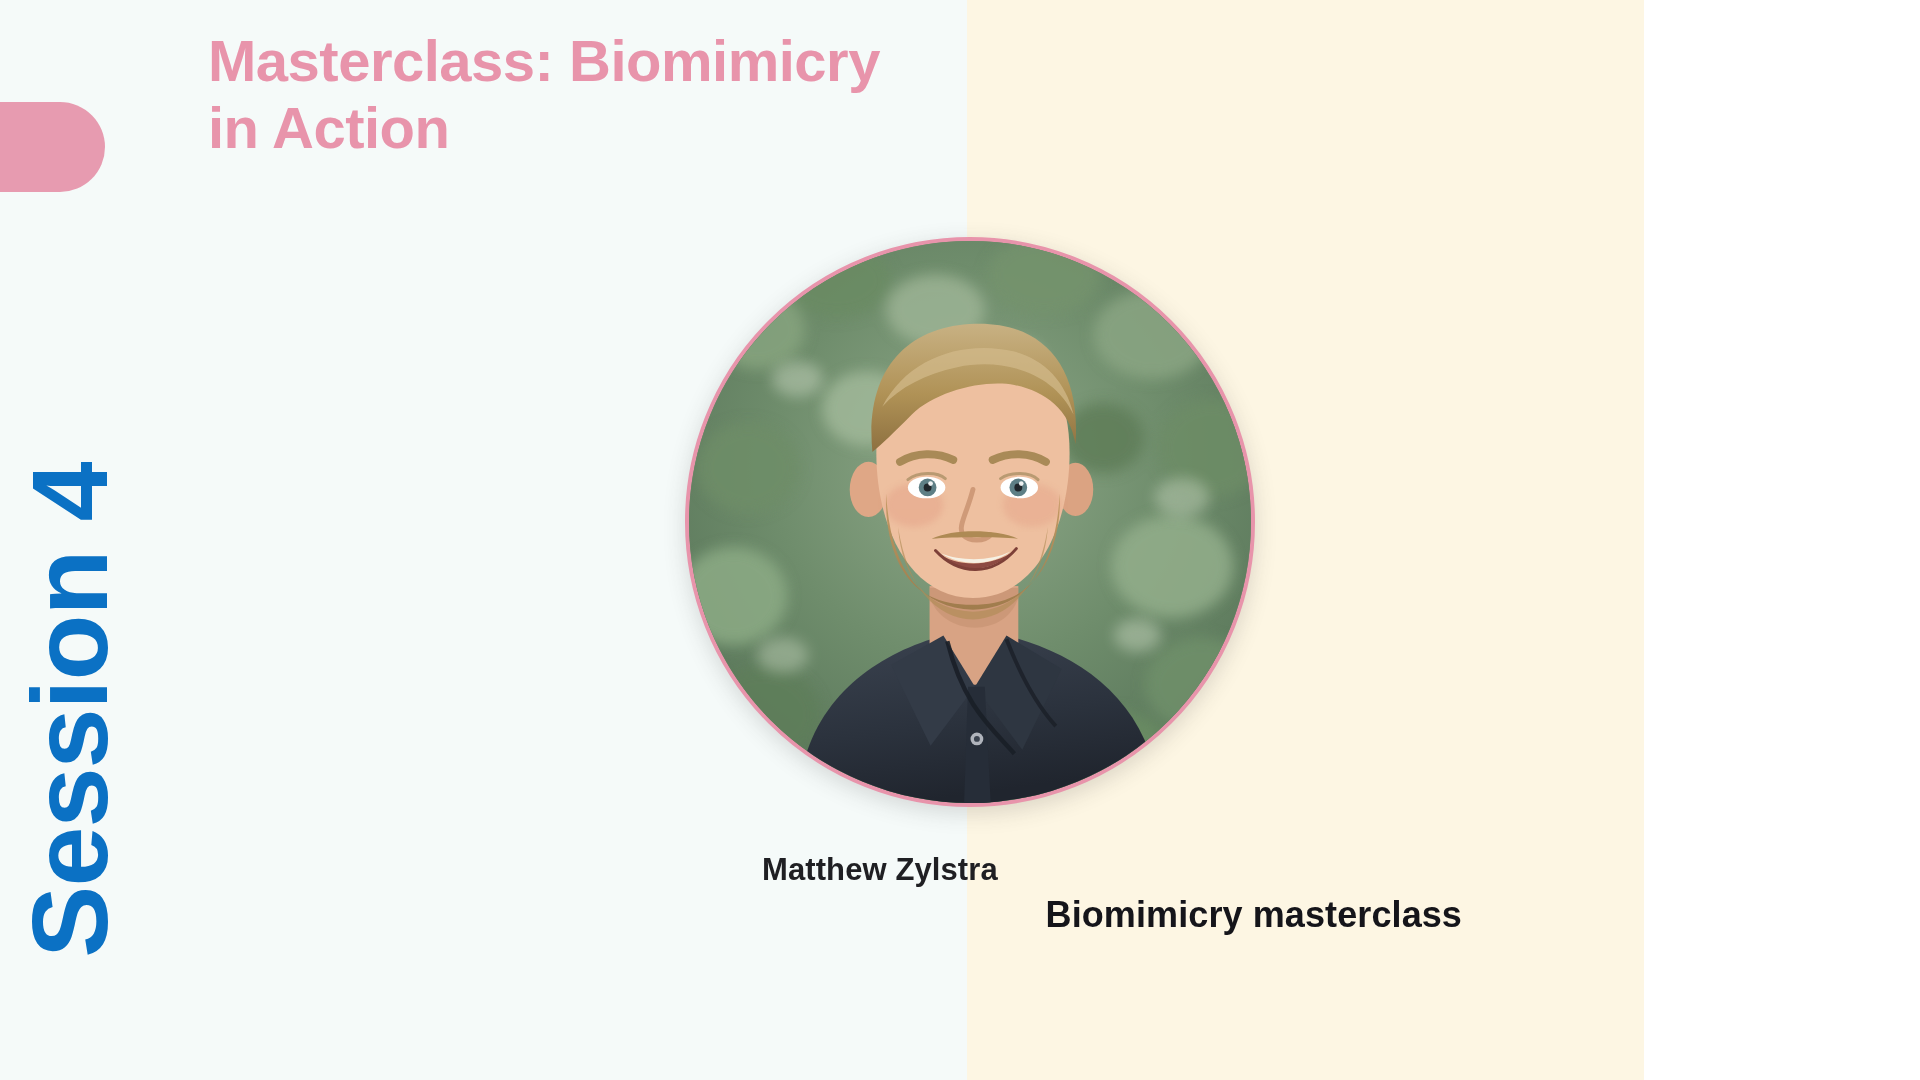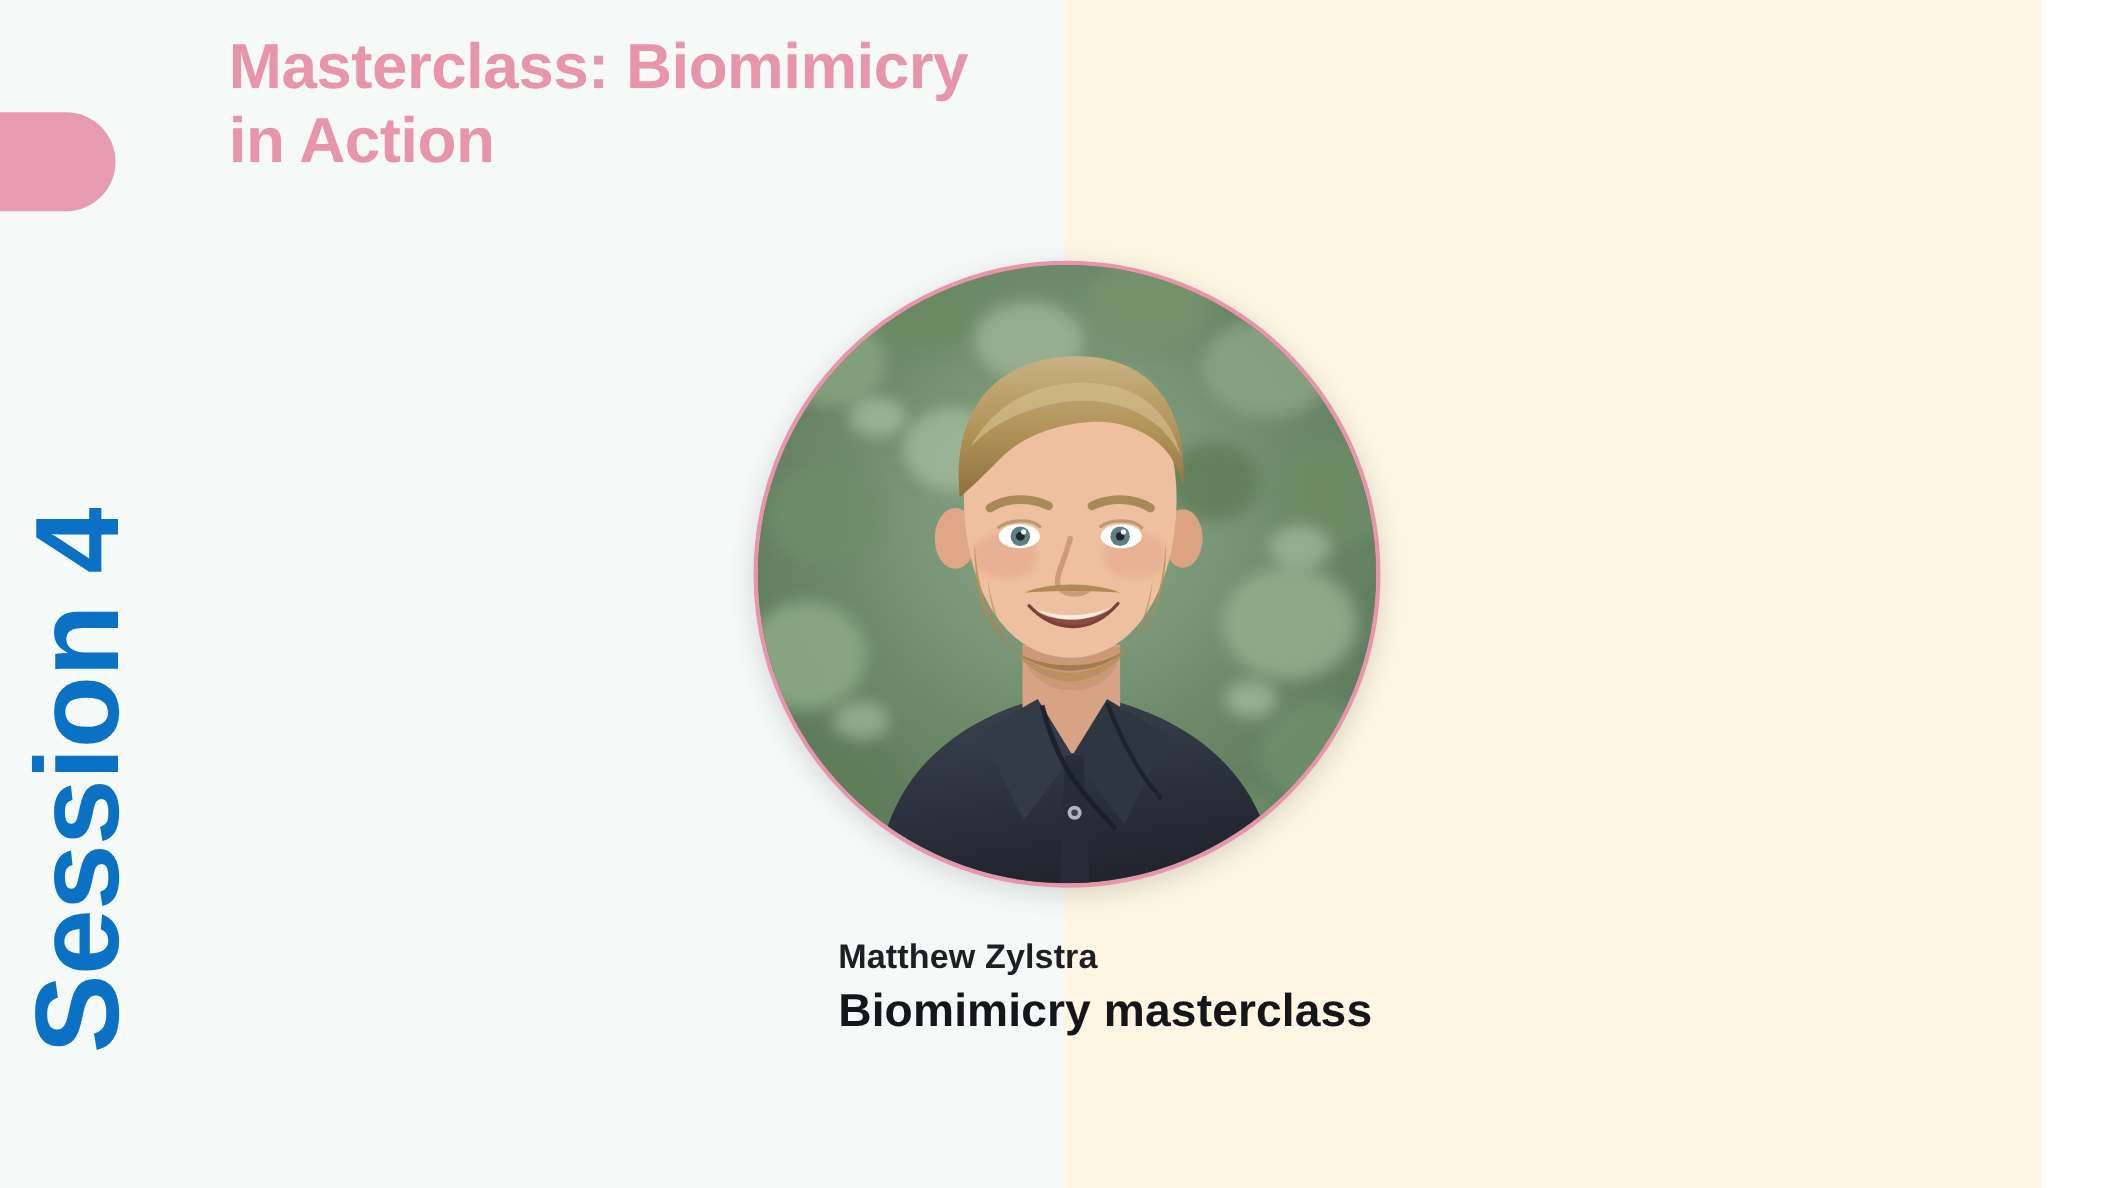--- a/index.html
+++ b/index.html
@@ -5,21 +5,21 @@
 <style>
   html, body {
     margin: 0;
     padding: 0;
     background: #ffffff;
   }
   * { box-sizing: border-box; }
 
   .slide {
     position: relative;
-    width: 1856px;
+    width: 1644px;
     height: 1080px;
     overflow: hidden;
     font-family: "Liberation Sans", "DejaVu Sans", sans-serif;
     background: #f5faf9;
   }
 
   
   .bg-left {
     position: absolute;
     left: 0; top: 0;
@@ -114,24 +114,25 @@
   }
   .caption .name {
     color: #1f1f23;
     font-size: 31px;
     font-weight: 700;
     line-height: 1.32;
     letter-spacing: 0.1px;
   }
   .caption .role {
     color: #15151a;
-    font-size: 42px;
+    font-size: 36px;
     font-weight: 700;
     line-height: 1.32;
     letter-spacing: 0.1px;
+    text-align: right;
   }
 </style>
 </head>
 <body>
 
 <div class="slide">
 
   <div class="bg-left"></div>
   <div class="bg-right"></div>
   <div class="edge-strip"></div>

